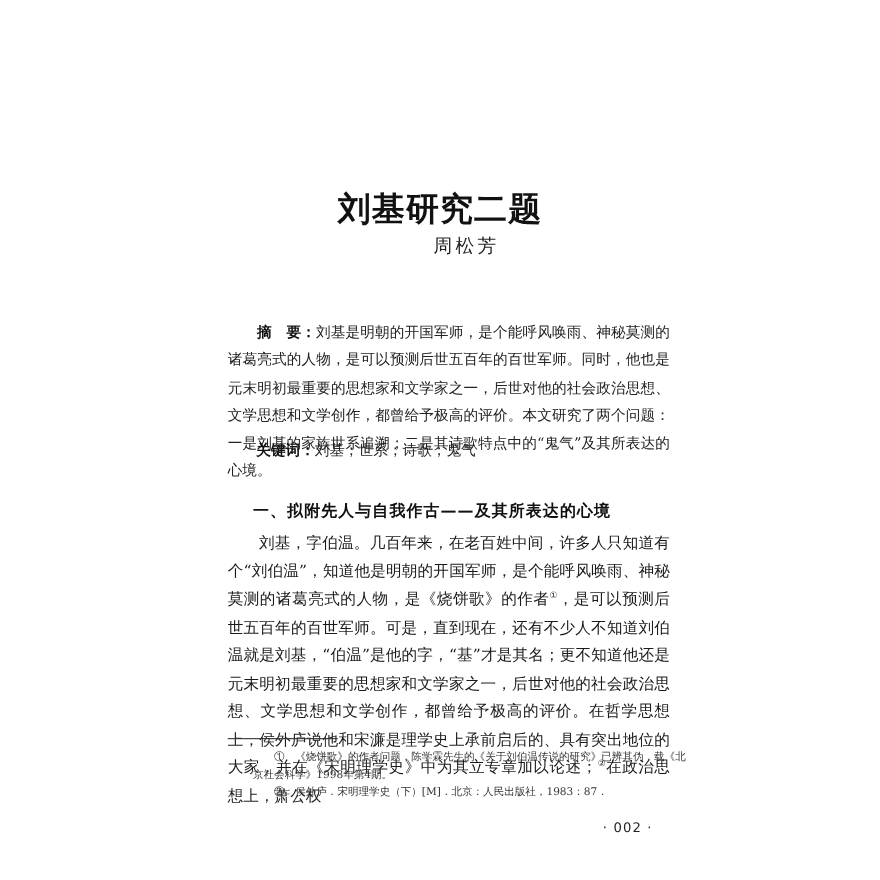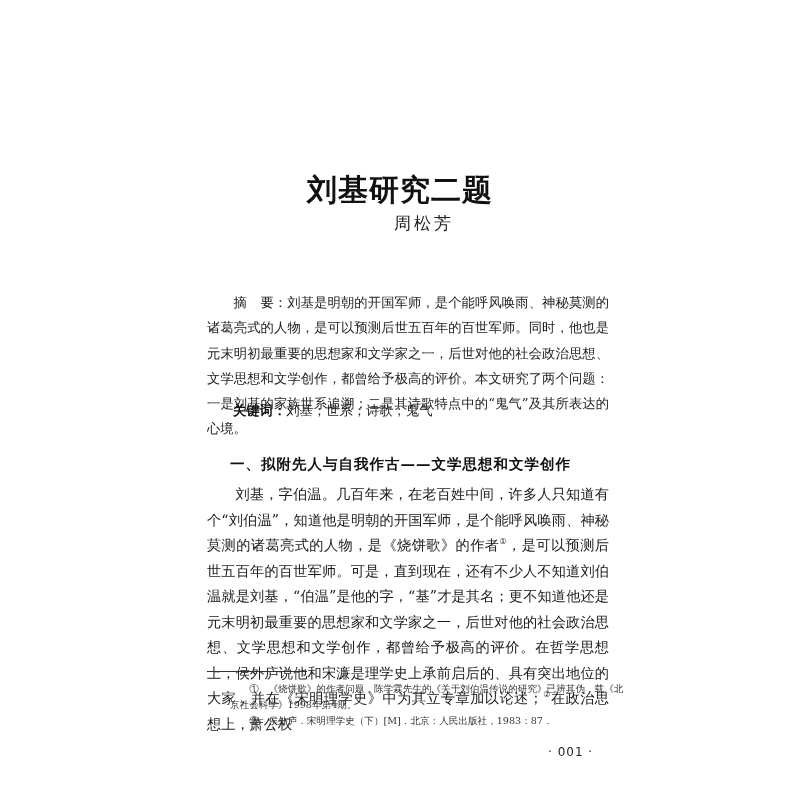--- a/index.html
+++ b/index.html
@@ -14,21 +14,21 @@
       text-align: center; font-size: 30px; font-weight: bold; letter-spacing: 1px;
       color: #111;
     }
     .author {
       position: absolute; left: 0; width: 800px; top: 212px;
       text-align: center; font-size: 17px; letter-spacing: 3px; color: #222; padding-left: 24px;
     }
     .block { position: absolute; left: 207px; width: 402px; }
     .abstract { top: 290px; font-size: 13.3px; line-height: 25.3px; color: #222; }
     .abstract p { margin: 0; text-indent: 2em; text-align: justify; text-align-last: left; }
-    .abstract .lbl { font-family: "DejaVu Sans", sans-serif; font-weight: normal; color: #111; }
+    .abstract .lbl { font-family: "DejaVu Sans", sans-serif; font-weight: bold; color: #111; }
     .keywords { top: 400px; font-size: 13.3px; line-height: 22px; padding-left: 26px; color: #222; }
     .keywords .lbl { font-family: "DejaVu Sans", sans-serif; font-weight: bold; color: #111; }
     .section-heading {
       position: absolute; left: 230px; top: 455px;
       font-family: "DejaVu Sans", sans-serif; font-size: 14.5px; font-weight: bold;
       letter-spacing: 1px; color: #111;
     }
     .body-text { top: 482px; font-size: 14.2px; line-height: 25.5px; color: #1a1a1a; }
     .body-text p { margin: 0; text-indent: 2em; text-align: justify; }
     sup { font-size: 8px; vertical-align: super; line-height: 0; }
@@ -52,27 +52,27 @@
   <div class="author">周松芳</div>
 
   <div class="block abstract">
     <p><span class="lbl">摘　要：</span><span>刘基是明朝的开国军师，是个能呼风唤雨、神秘莫测的诸葛亮式的人物，是可以预测后世五百年的百世军师。同时，他也是元末明初最重要的思想家和文学家之一，后世对他的社会政治思想、文学思想和文学创作，都曾给予极高的评价。本文研究了两个问题：一是刘基的家族世系追溯；二是其诗歌特点中的“鬼气”及其所表达的心境。</span></p>
   </div>
 
   <div class="block keywords">
     <span class="lbl">关键词：</span><span>刘基；世系；诗歌；鬼气</span>
   </div>
 
-  <div class="section-heading">一、拟附先人与自我作古——文学思想和文学创作</div>
+  <div class="section-heading">一、拟附先人与自我作古——及其所表达的心境</div>
 
   <div class="block body-text">
     <p><span>刘基，字伯温。几百年来，在老百姓中间，许多人只知道有个“刘伯温”，知道他是明朝的开国军师，是个能呼风唤雨、神秘莫测的诸葛亮式的人物，是《烧饼歌》的作者</span><sup>①</sup><span>，是可以预测后世五百年的百世军师。可是，直到现在，还有不少人不知道刘伯温就是刘基，“伯温”是他的字，“基”才是其名；更不知道他还是元末明初最重要的思想家和文学家之一，后世对他的社会政治思想、文学思想和文学创作，都曾给予极高的评价。在哲学思想上，侯外庐说他和宋濂是理学史上承前启后的、具有突出地位的大家，并在《宋明理学史》中为其立专章加以论述；</span><sup>②</sup><span>在政治思想上，萧公权</span></p>
   </div>
 
   <div class="fn-rule"></div>
 
   <div class="block footnotes">
     <p><span>①</span>　<span>《烧饼歌》的作者问题，陈学霖先生的《关于刘伯温传说的研究》已辨其伪，载《北京社会科学》1998年第4期。</span></p>
     <p><span>②</span>　<span>侯外庐．宋明理学史（下）[M]．北京：人民出版社，1983：87．</span></p>
   </div>
 
-  <div class="page-number">· 001 ·</div>
+  <div class="page-number">· 002 ·</div>
 </div>
 
 </body></html>

